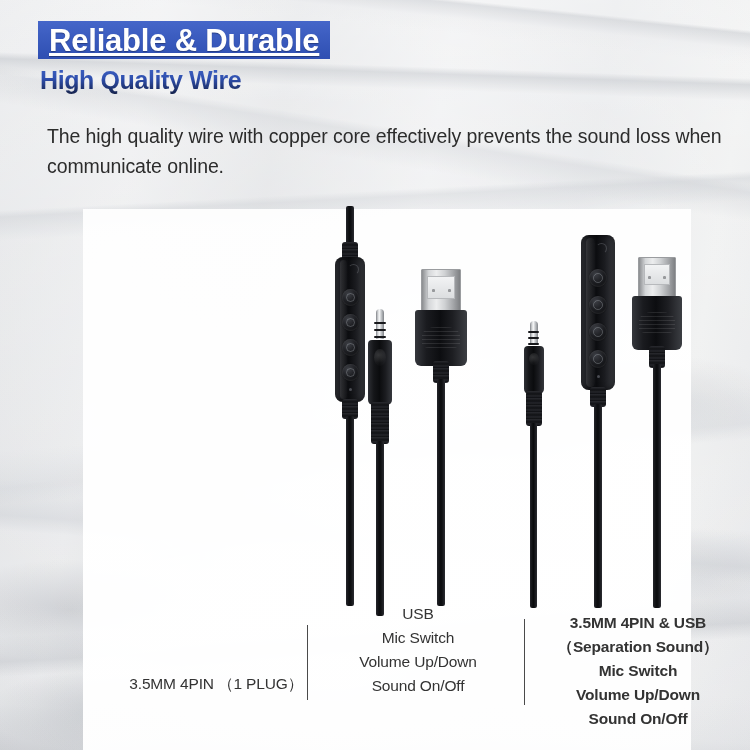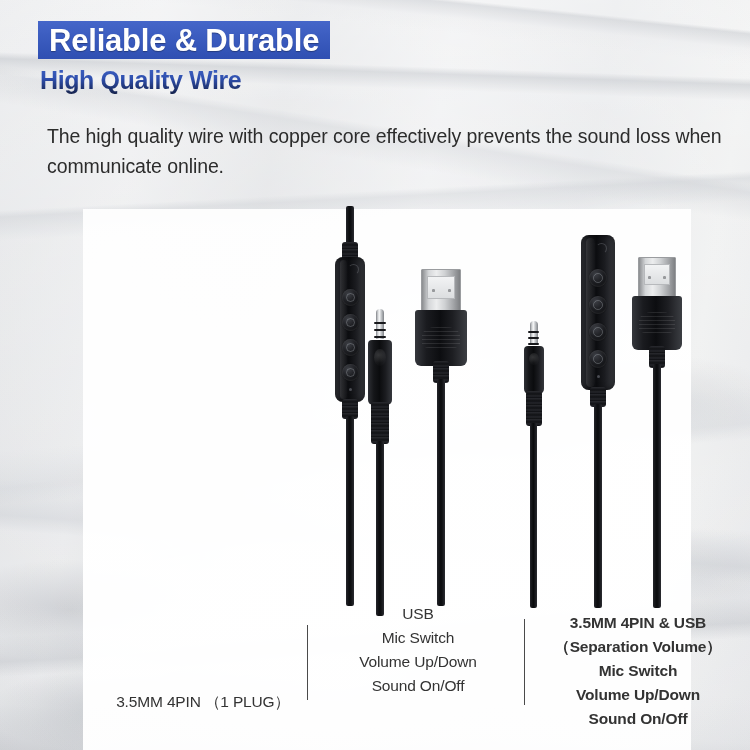--- a/index.html
+++ b/index.html
@@ -74,20 +74,21 @@
     background: linear-gradient(180deg, #4566c9 0%, #3a5bbe 48%, #2f4fb2 100%);
   }
   .banner-text {
     color: #ffffff;
     font-size: 31px;
     font-weight: bold;
     letter-spacing: -0.2px;
     line-height: 1;
     white-space: nowrap;
     text-shadow: 0 1px 1px rgba(0,0,0,0.30);
+    text-decoration: underline;
   }
 
   .subhead {
     position: absolute;
     left: 40px;
     top: 66px;
     font-size: 25px;
     font-weight: bold;
     letter-spacing: -0.4px;
     line-height: 1.12;
@@ -368,37 +369,37 @@
         <div class="usb-hole" style="left:9px;  top:18px;"></div>
         <div class="usb-hole" style="left:24px; top:18px;"></div>
       </div>
       <div class="usb-shell" style="left:549px; top:87px; width:50px; height:54px;">
         <div class="usb-ribs"></div>
       </div>
       <div class="strain" style="left:566px; top:137px; width:16px; height:22px;"></div>
       <div class="cable" style="left:570px; top:155px; width:8px; height:244px;"></div>
     </div>
 
-    <div class="caption" style="left:20px; top:481px; width:200px;">
+    <div class="caption" style="left:20px; top:463px; width:200px;text-align:right;">
       <span class="caption-line">3.5MM 4PIN （1 PLUG）</span>
     </div>
 
     <div class="divider" style="left:224px; top:416px; height:75px;"></div>
 
     <div class="caption" style="left:235px; top:393px; width:200px;">
       <span class="caption-line">USB</span>
       <span class="caption-line">Mic  Switch</span>
       <span class="caption-line">Volume Up/Down</span>
       <span class="caption-line">Sound On/Off</span>
     </div>
 
     <div class="divider" style="left:441px; top:410px; height:86px;"></div>
 
     <div class="caption" style="left:460px; top:402px; width:190px;font-weight:bold;">
       <span class="caption-line">3.5MM 4PIN &amp; USB</span>
-      <span class="caption-line">（Separation Volume）</span>
+      <span class="caption-line">（Separation Sound）</span>
       <span class="caption-line">Mic Switch</span>
       <span class="caption-line">Volume Up/Down</span>
       <span class="caption-line">Sound On/Off</span>
     </div>
 
   </div>
 </div>
 
 </body></html>

